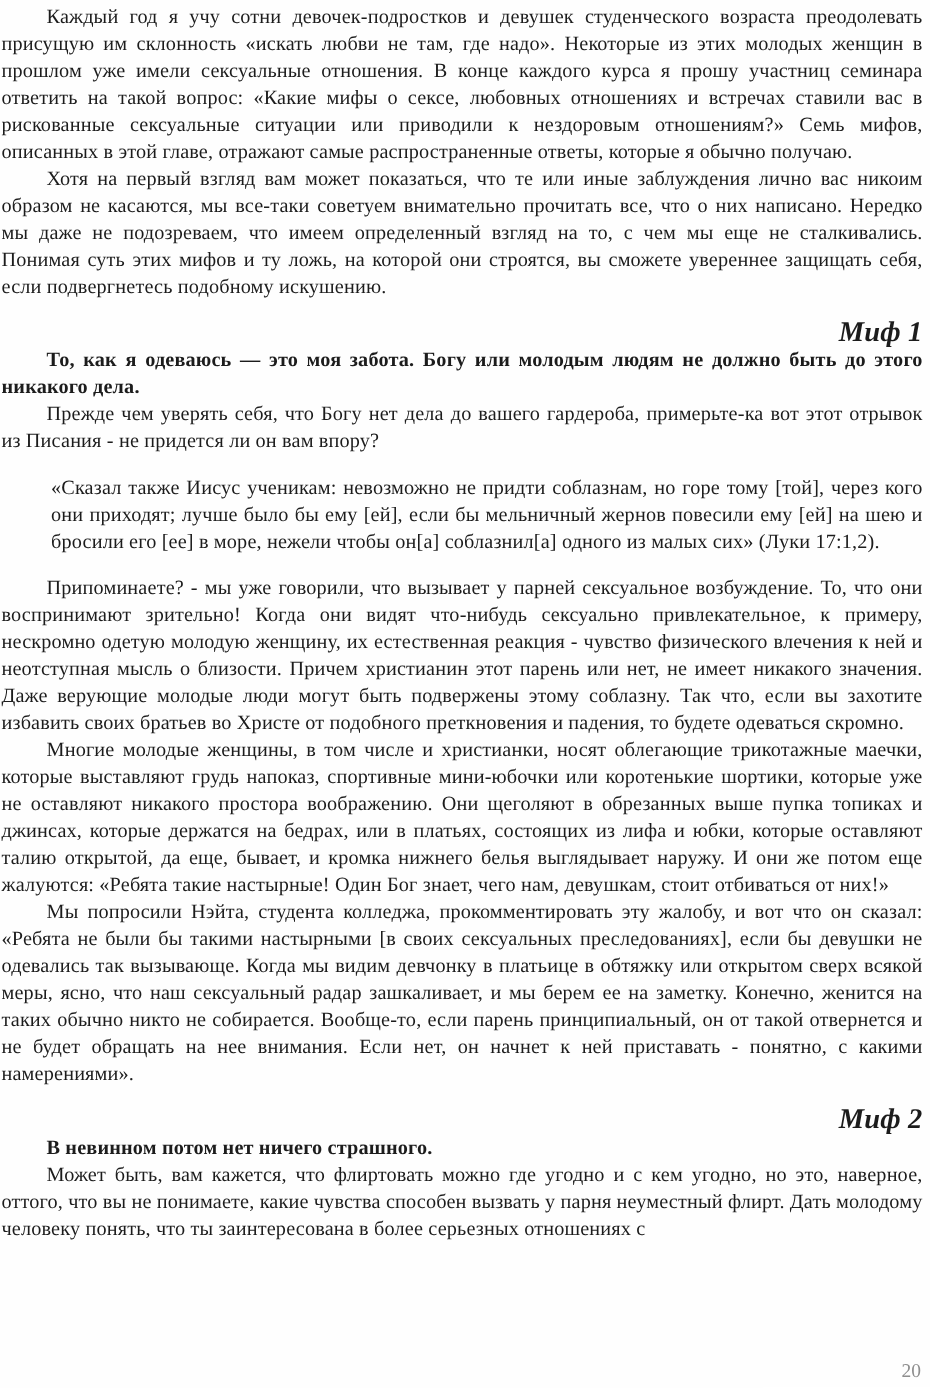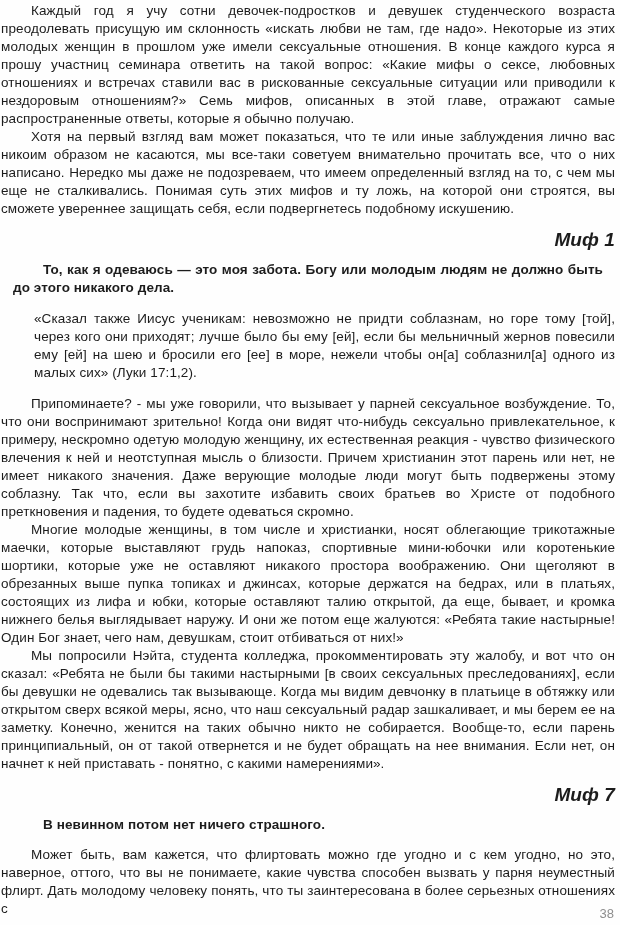--- a/index.html
+++ b/index.html
@@ -7,21 +7,21 @@
     padding: 0;
     background: #ffffff;
   }
   .page {
     position: relative;
     width: 620px;
     height: 925px;
     box-sizing: border-box;
     background: #fefefe;
     padding: 2px 5px 0 1px;
-    font-family: Liberation Sans, sans-serif;
+    font-family: Liberation Serif, serif;
     font-size: 13.5px;
     line-height: 18px;
     color: #1c1c1c;
     text-align: justify;
     overflow: hidden;
     letter-spacing: 0.1px;
   }
   .para {
     margin: 0;
     text-indent: 30px;
@@ -29,21 +29,21 @@
   .myth-heading {
     margin: 13px 0 0 0;
     text-indent: 31px;
     font-size: 19px;
     line-height: 18px;
     font-weight: bold;
     font-style: italic;
     text-align: right;
   }
   .myth-statement {
-    margin: 12px;
+    margin: 0;
     text-indent: 30px;
     font-weight: bold;
   }
   .scripture {
     margin: 13px 0 13px 33px;
     text-indent: 0;
   }
   .page-number {
     position: absolute;
     right: 6px;
@@ -57,26 +57,27 @@
 </head>
 <body>
 
 <div class="page">
 
   <p class="para">Каждый год я учу сотни девочек-подростков и девушек студенческого возраста преодолевать присущую им склонность «искать любви не там, где надо». Некоторые из этих молодых женщин в прошлом уже имели сексуальные отношения. В конце каждого курса я прошу участниц семинара ответить на такой вопрос: «Какие мифы о сексе, любовных отношениях и встречах ставили вас в рискованные сексуальные ситуации или приводили к нездоровым отношениям?» Семь мифов, описанных в этой главе, отражают самые распространенные ответы, которые я обычно получаю.</p>
   <p class="para">Хотя на первый взгляд вам может показаться, что те или иные заблуждения лично вас никоим образом не касаются, мы все-таки советуем внимательно прочитать все, что о них написано. Нередко мы даже не подозреваем, что имеем определенный взгляд на то, с чем мы еще не сталкивались. Понимая суть этих мифов и ту ложь, на которой они строятся, вы сможете увереннее защищать себя, если подвергнетесь подобному искушению.</p>
 
   <p class="myth-heading">Миф 1</p>
   <p class="myth-statement">То, как я одеваюсь — это моя забота. Богу или молодым людям не должно быть до этого никакого дела.</p>
+  <p class="para">Прежде чем уверять себя, что Богу нет дела до вашего гардероба, примерьте-ка вот этот отрывок из Писания - не придется ли он вам впору?</p>
 
   <p class="scripture">«Сказал также Иисус ученикам: невозможно не придти соблазнам, но горе тому [той], через кого они приходят; лучше было бы ему [ей], если бы мельничный жернов повесили ему [ей] на шею и бросили его [ее] в море, нежели чтобы он[а] соблазнил[а] одного из малых сих» (Луки 17:1,2).</p>
 
   <p class="para">Припоминаете? - мы уже говорили, что вызывает у парней сексуальное возбуждение. То, что они воспринимают зрительно! Когда они видят что-нибудь сексуально привлекательное, к примеру, нескромно одетую молодую женщину, их естественная реакция - чувство физического влечения к ней и неотступная мысль о близости. Причем христианин этот парень или нет, не имеет никакого значения. Даже верующие молодые люди могут быть подвержены этому соблазну. Так что, если вы захотите избавить своих братьев во Христе от подобного преткновения и падения, то будете одеваться скромно.</p>
   <p class="para">Многие молодые женщины, в том числе и христианки, носят облегающие трикотажные маечки, которые выставляют грудь напоказ, спортивные мини-юбочки или коротенькие шортики, которые уже не оставляют никакого простора воображению. Они щеголяют в обрезанных выше пупка топиках и джинсах, которые держатся на бедрах, или в платьях, состоящих из лифа и юбки, которые оставляют талию открытой, да еще, бывает, и кромка нижнего белья выглядывает наружу. И они же потом еще жалуются: «Ребята такие настырные! Один Бог знает, чего нам, девушкам, стоит отбиваться от них!»</p>
   <p class="para">Мы попросили Нэйта, студента колледжа, прокомментировать эту жалобу, и вот что он сказал: «Ребята не были бы такими настырными [в своих сексуальных преследованиях], если бы девушки не одевались так вызывающе. Когда мы видим девчонку в платьице в обтяжку или открытом сверх всякой меры, ясно, что наш сексуальный радар зашкаливает, и мы берем ее на заметку. Конечно, женится на таких обычно никто не собирается. Вообще-то, если парень принципиальный, он от такой отвернется и не будет обращать на нее внимания. Если нет, он начнет к ней приставать - понятно, с какими намерениями».</p>
 
-  <p class="myth-heading">Миф 7</p>
+  <p class="myth-heading">Миф 2</p>
   <p class="myth-statement">В невинном потом нет ничего страшного.</p>
   <p class="para">Может быть, вам кажется, что флиртовать можно где угодно и с кем угодно, но это, наверное, оттого, что вы не понимаете, какие чувства способен вызвать у парня неуместный флирт. Дать молодому человеку понять, что ты заинтересована в более серьезных отношениях с</p>
 
-  <div class="page-number">38</div>
+  <div class="page-number">20</div>
 
 </div>
 
 </body></html>

